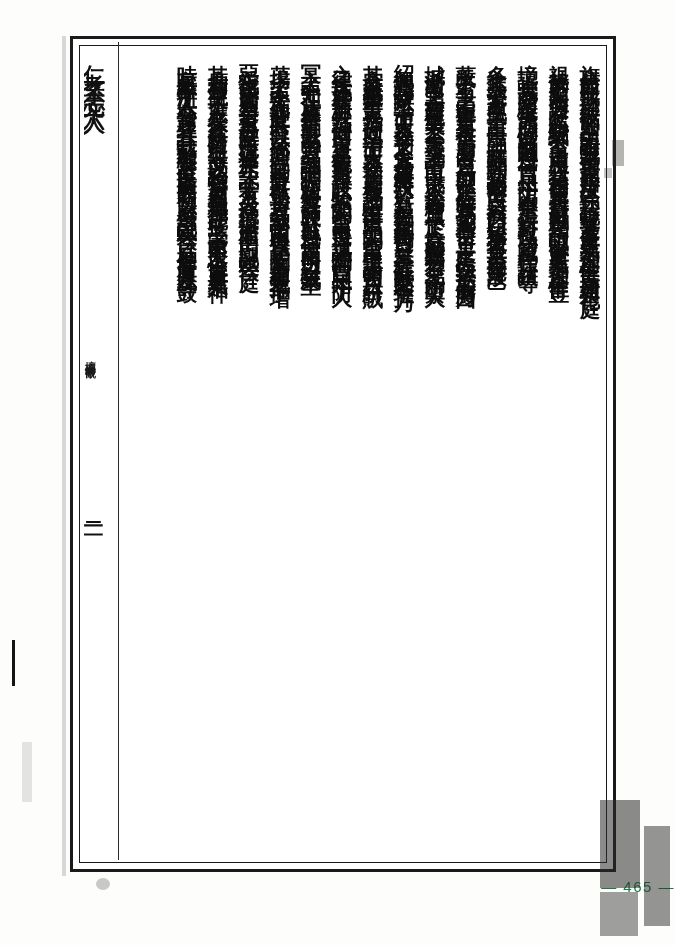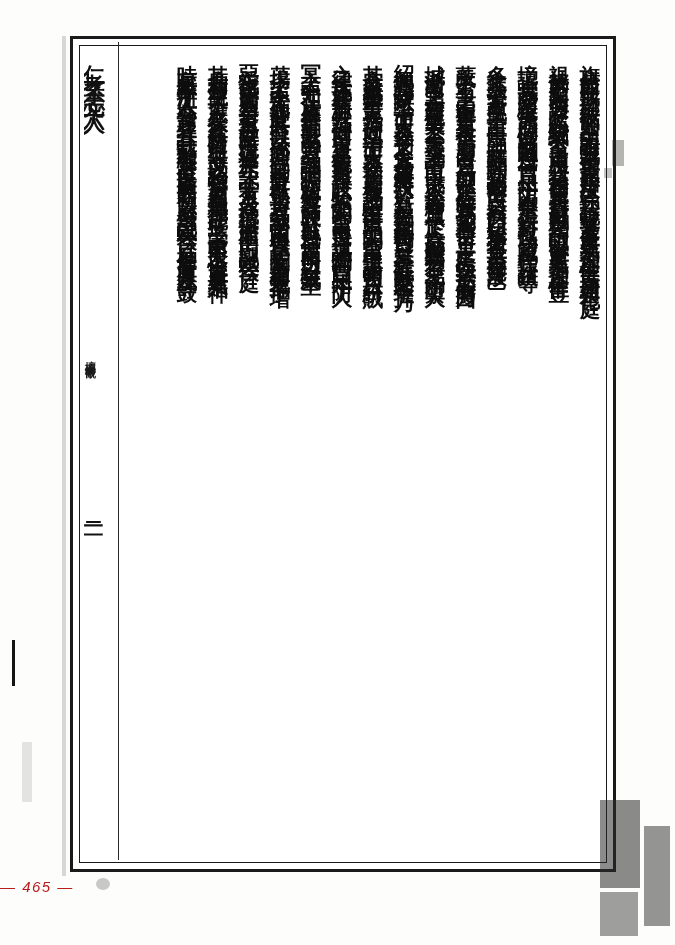--- a/index.html
+++ b/index.html
@@ -134,26 +134,25 @@
     height: 46px;
     background: #141414;
   }
 
   
   #page-number {
     position: absolute;
     left: 0;
     right: 0;
     top: 878px;
-    text-align: left;
+    text-align: right;
     font-family: "Liberation Sans", sans-serif;
     font-size: 15px;
     letter-spacing: 1.5px;
-    color: #b91c1c;
-    font-style: italic;
+    color: #15803d;
   }
 
   
   .artifact {
     position: absolute;
     background: #2b2b2b;
     opacity: .82;
   }
   #smudge-1 { left: 612px; top: 140px; width: 12px; height: 26px; opacity:.35; }
   #smudge-2 { left: 604px; top: 168px; width: 8px;  height: 10px; opacity:.28; }

